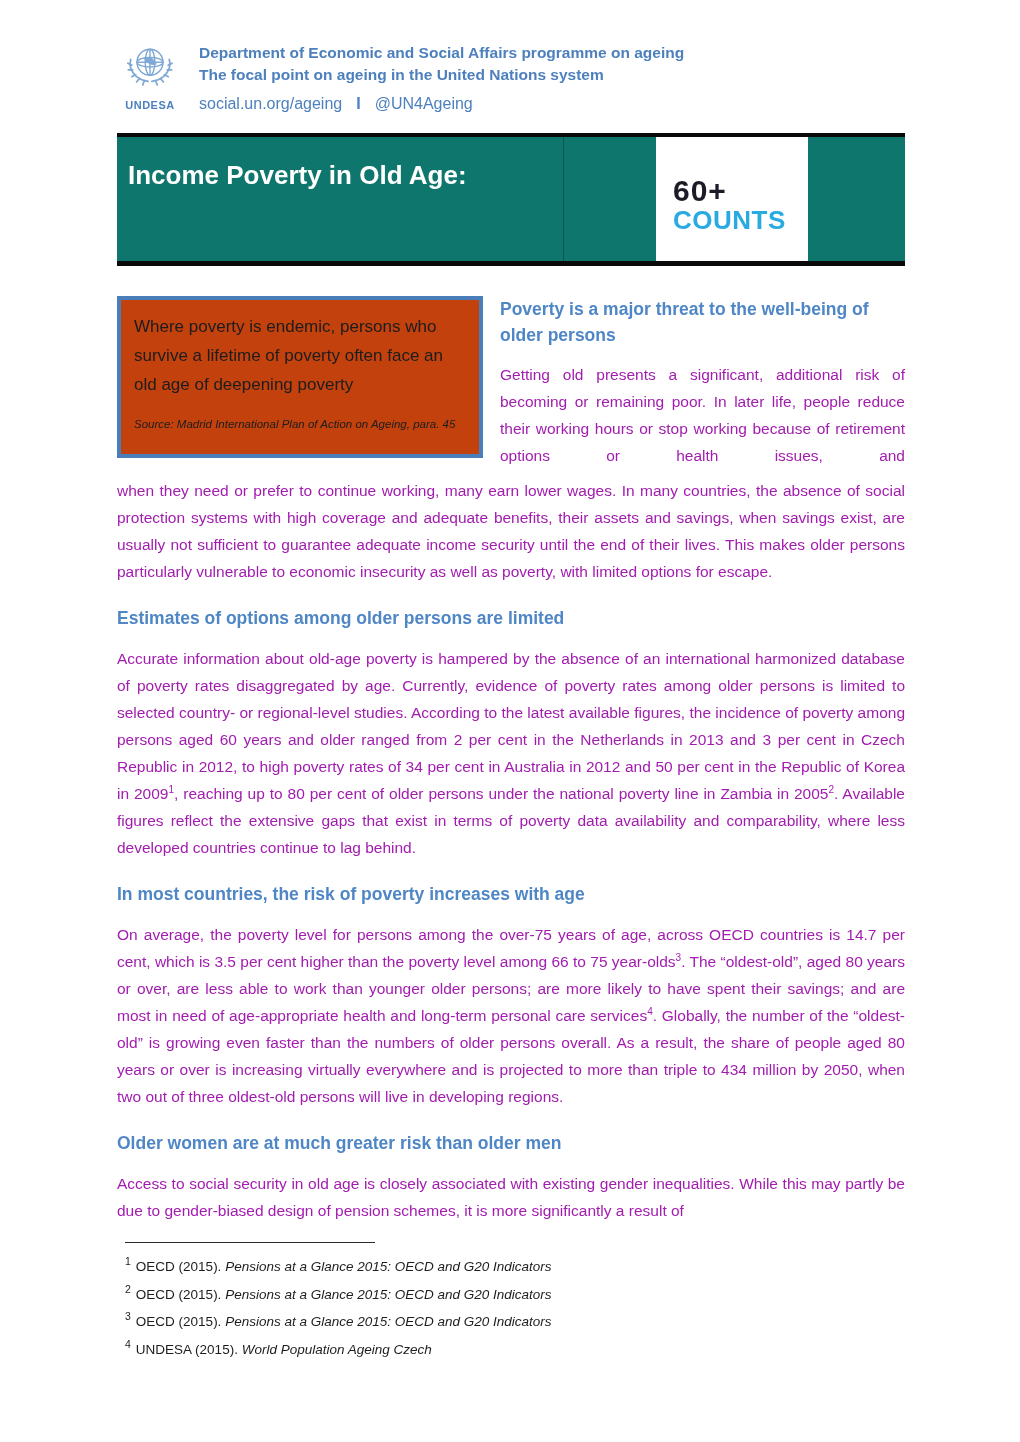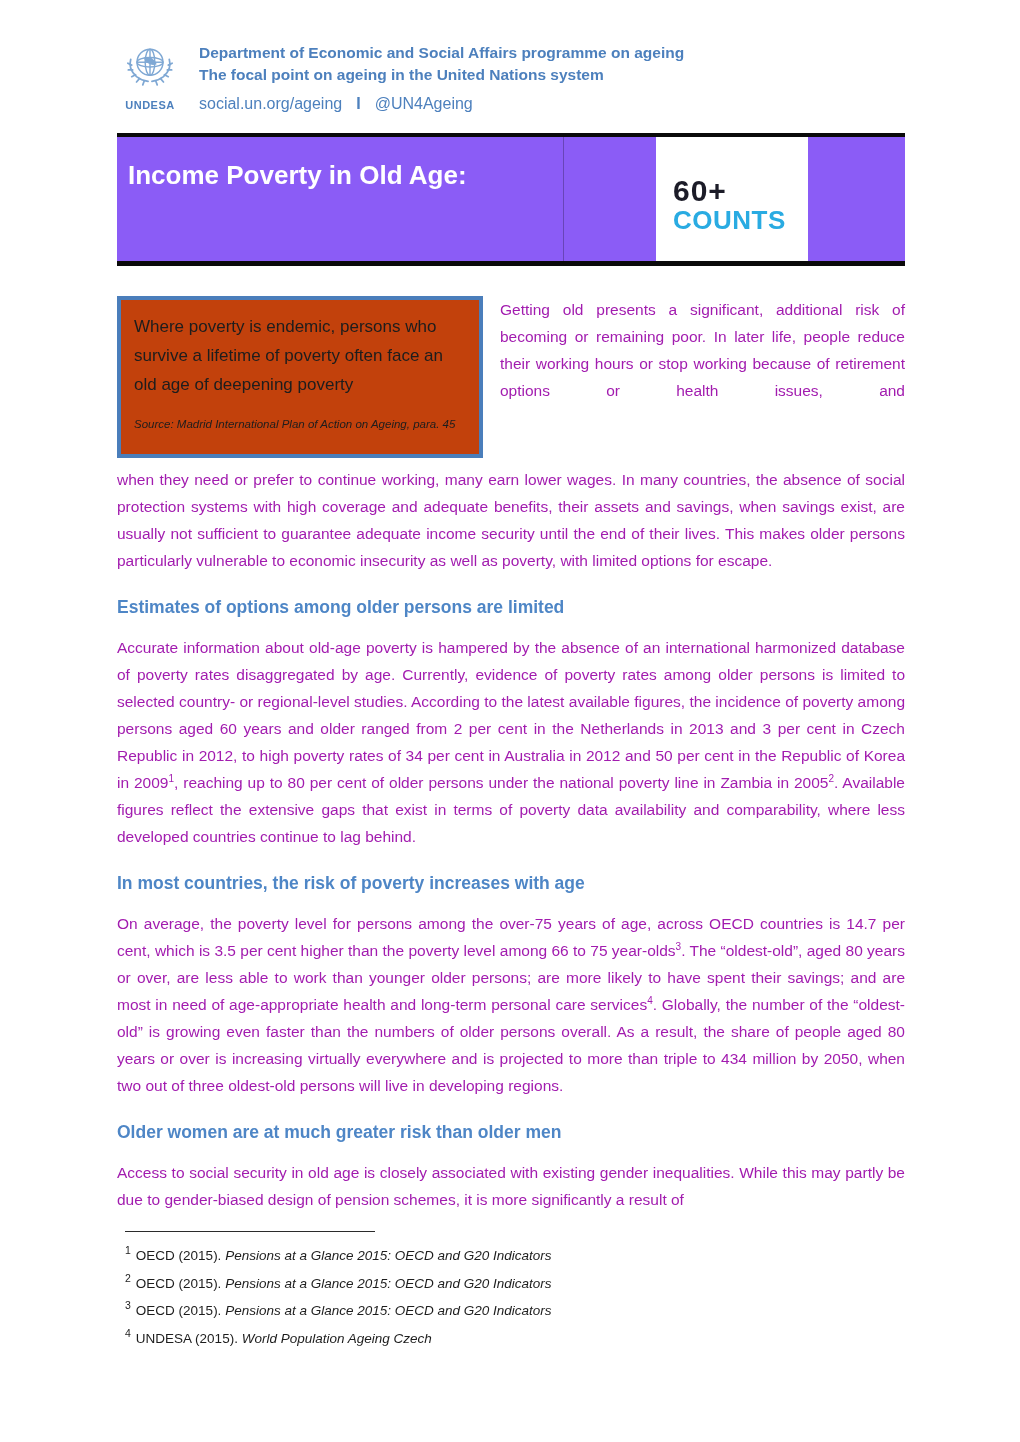--- a/index.html
+++ b/index.html
@@ -32,21 +32,21 @@
   .header-links {
     color: #4d80bd; font-size: 16px; margin-top: 9px;
   }
   .header-links .sep { font-weight: bold; margin: 0 14px; }
   .header-links a { color: #4d80bd; text-decoration: none; }
 
   
   .banner {
     position: relative;
     height: 133px;
-    background: #8b5cf6;
+    background: #0f766e;
     border-top: 4px solid #0a0a0a;
     border-bottom: 5px solid #0a0a0a;
     margin-bottom: 30px;
   }
   .banner-titles { padding: 23px 0 0 11px; }
   .banner-title1 { color: #ffffff; font-weight: bold; font-size: 26px; line-height: 30px; }
   .banner-title2 { color: #ffffff; font-weight: bold; font-size: 24px; line-height: 28px; margin-top: 12px; }
   .banner-divider {
     position: absolute; left: 446px; top: 0; bottom: 0;
     width: 1px; background: rgba(0,0,0,0.25);
@@ -138,20 +138,21 @@
       <div class="counts-bottom">COUNTS</div>
     </div>
   </div>
 
   <div class="two-col">
     <div class="quote-box">
       <div class="quote-text">Where poverty is endemic, persons who survive a lifetime of poverty often face an old age of deepening poverty</div>
       <div class="quote-source">Source: Madrid International Plan of Action on Ageing, para. 45</div>
     </div>
     <div class="right-col">
+      <div class="section-heading">Poverty is a major threat to the well-being of older persons</div>
       <div class="body-par">Getting old presents a significant, additional risk of becoming or remaining poor. In later life, people reduce their working hours or stop working because of retirement options or health issues, and</div>
     </div>
   </div>
 
   <div class="body-par full-par">when they need or prefer to continue working, many earn lower wages. In many countries, the absence of social protection systems with high coverage and adequate benefits, their assets and savings, when savings exist, are usually not sufficient to guarantee adequate income security until the end of their lives. This makes older persons particularly vulnerable to economic insecurity as well as poverty, with limited options for escape.</div>
 
   <div class="section-heading mid-heading">Estimates of options among older persons are limited</div>
   <div class="body-par full-par"><span>Accurate information about old-age poverty is hampered by the absence of an international harmonized database of poverty rates disaggregated by age. Currently, evidence of poverty rates among older persons is limited to selected country- or regional-level studies. According to the latest available figures, the incidence of poverty among persons aged 60 years and older ranged from 2 per cent in the Netherlands in 2013 and 3 per cent in Czech Republic in 2012, to high poverty rates of 34 per cent in Australia in 2012 and 50 per cent in the Republic of Korea in 2009</span><sup>1</sup><span>, reaching up to 80 per cent of older persons under the national poverty line in Zambia in 2005</span><sup>2</sup><span>. Available figures reflect the extensive gaps that exist in terms of poverty data availability and comparability, where less developed countries continue to lag behind.</span></div>
 
   <div class="section-heading mid-heading">In most countries, the risk of poverty increases with age</div>

